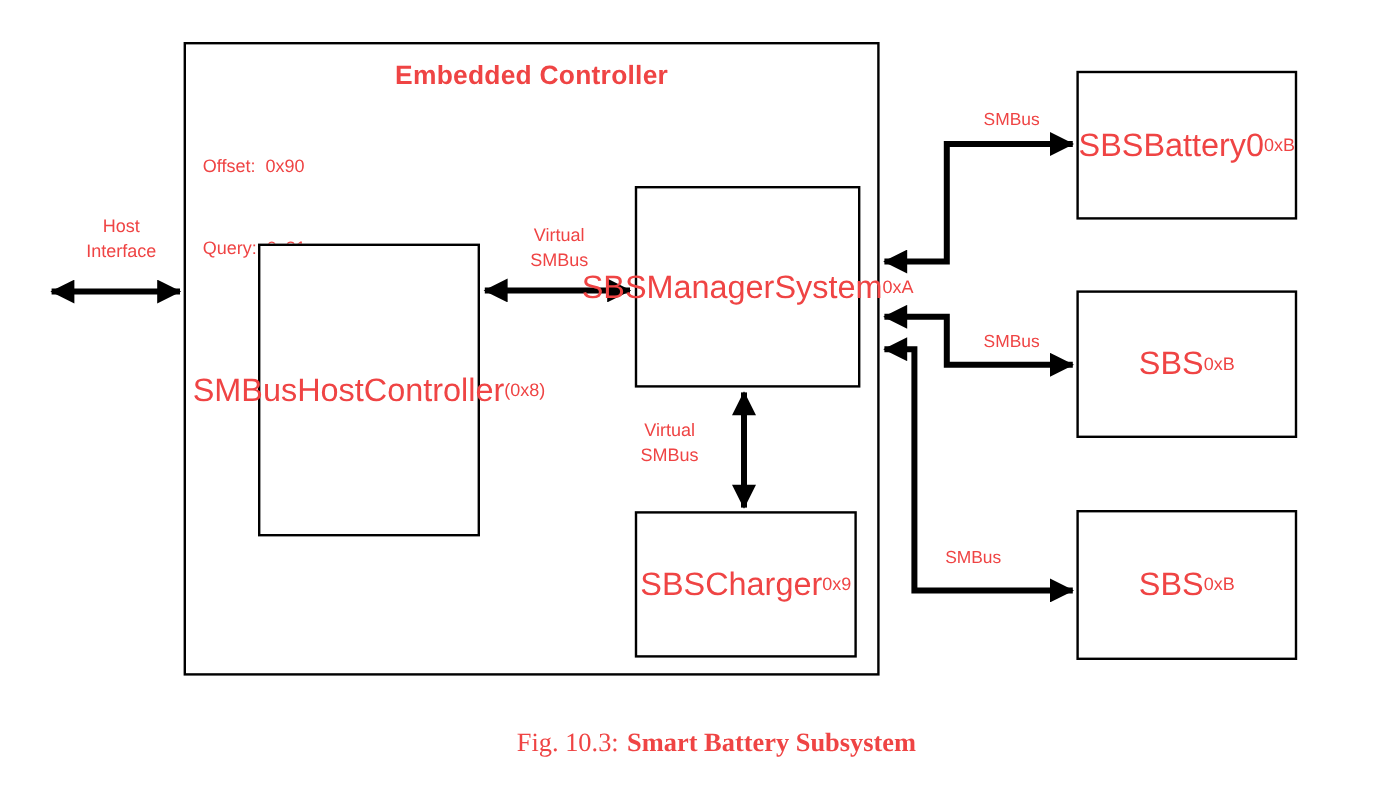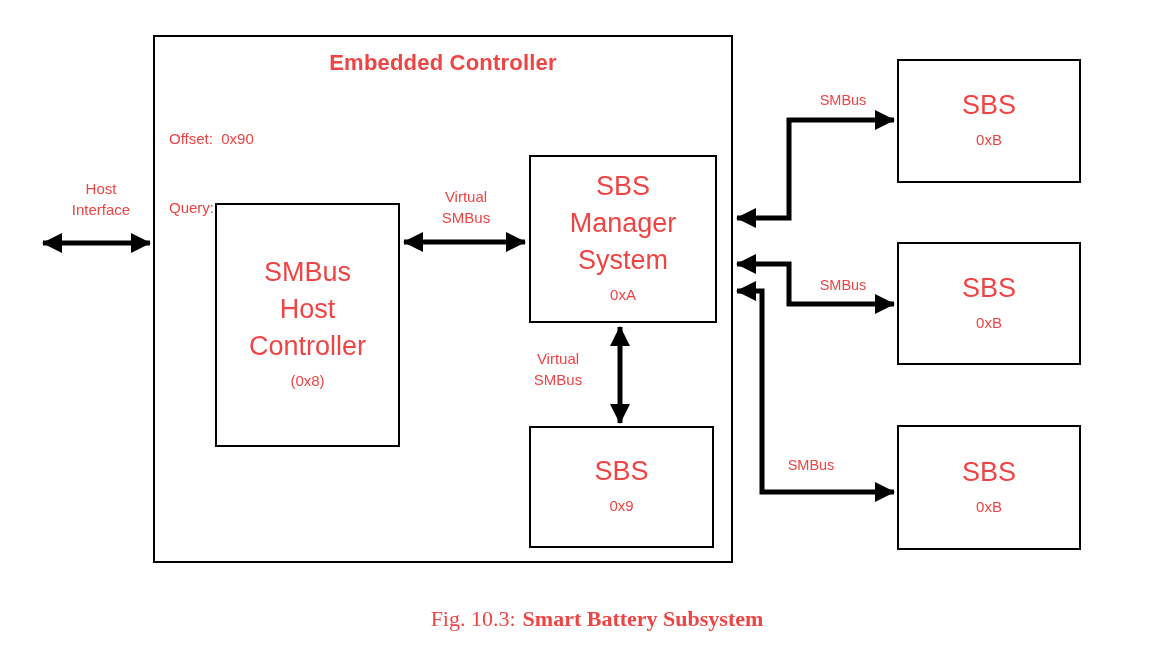--- a/index.html
+++ b/index.html
@@ -40,21 +40,21 @@
     font-size: 15px;
     line-height: 23px;
     white-space: pre;
   }
   .node {
     position: absolute;
     border: 2px solid #000000;
     box-sizing: border-box;
     background: #ffffff;
     display: flex;
-    flex-direction: column;
+    flex-direction: row;
     align-items: center;
     justify-content: center;
     text-align: center;
   }
   .node .nl { font-size: 27px; line-height: 37px; }
   .node .na { font-size: 15px; line-height: 31px; }
   .flabel {
     position: absolute;
     text-align: center;
     font-size: 15px;
@@ -108,25 +108,27 @@
 
   <div class="node" style="left:529px; top:155px; width:188px; height:168px;">
     <div class="nl">SBS</div>
     <div class="nl">Manager</div>
     <div class="nl">System</div>
     <div class="na">0xA</div>
   </div>
 
   <div class="node" style="left:529px; top:426px; width:185px; height:122px;">
     <div class="nl">SBS</div>
+    <div class="nl">Charger</div>
     <div class="na">0x9</div>
   </div>
 
   <div class="node" style="left:897px; top:59px; width:184px; height:124px;">
     <div class="nl">SBS</div>
+    <div class="nl">Battery0</div>
     <div class="na">0xB</div>
   </div>
 
   <div class="node" style="left:897px; top:242px; width:184px; height:123px;">
     <div class="nl">SBS</div>
     <div class="na">0xB</div>
   </div>
 
   <div class="node" style="left:897px; top:425px; width:184px; height:125px;">
     <div class="nl">SBS</div>

